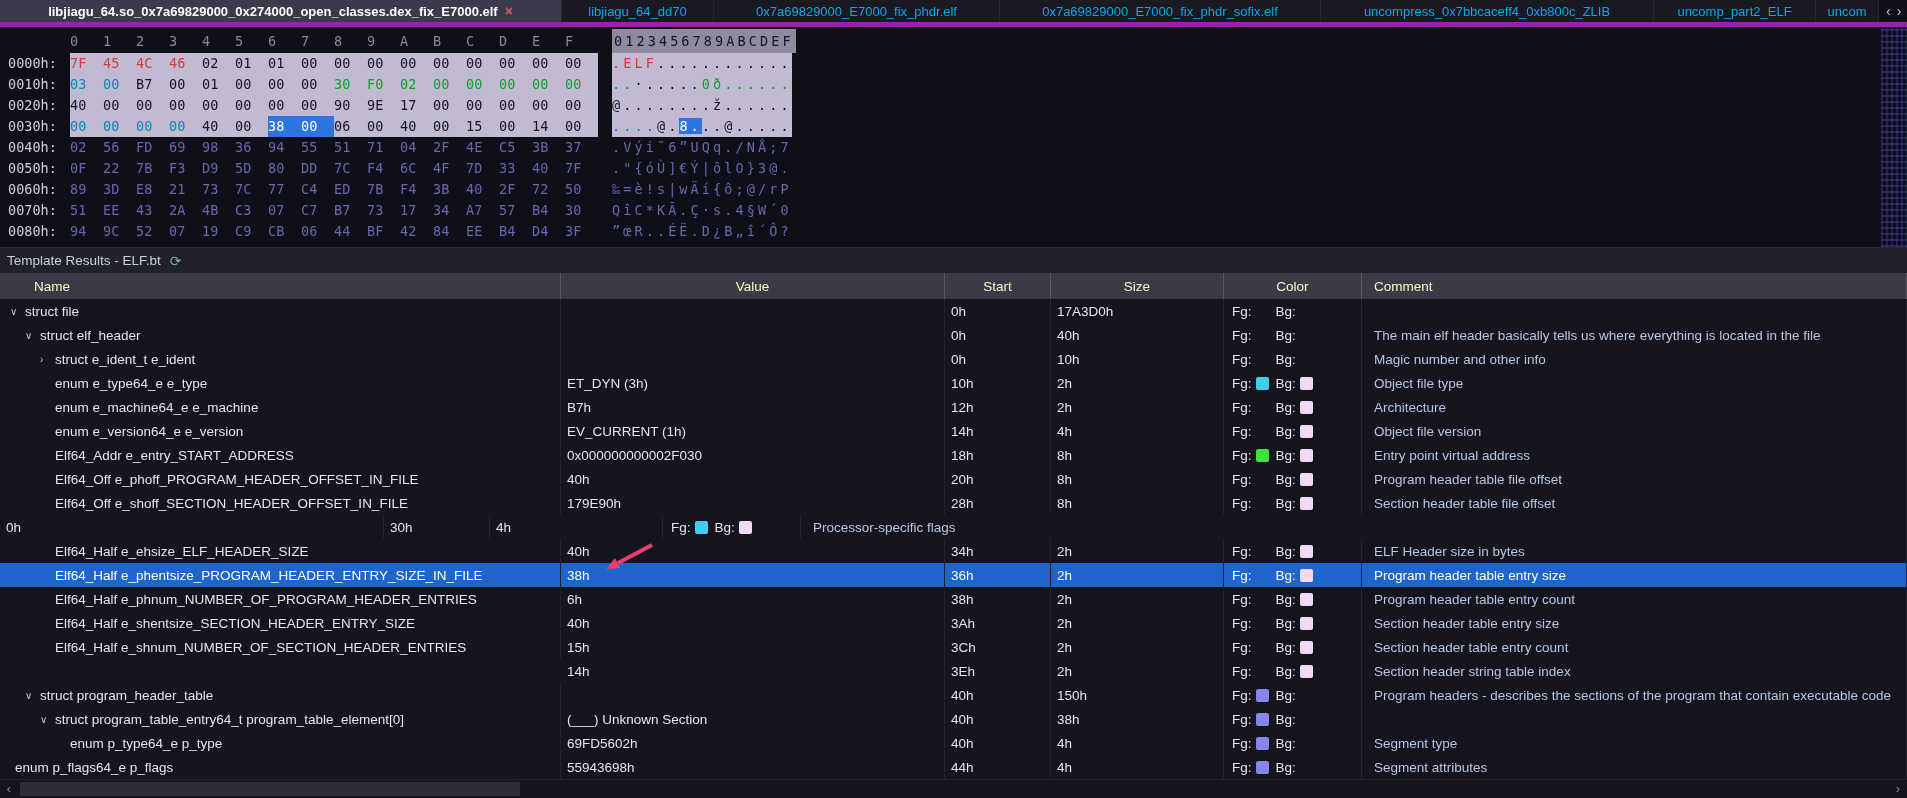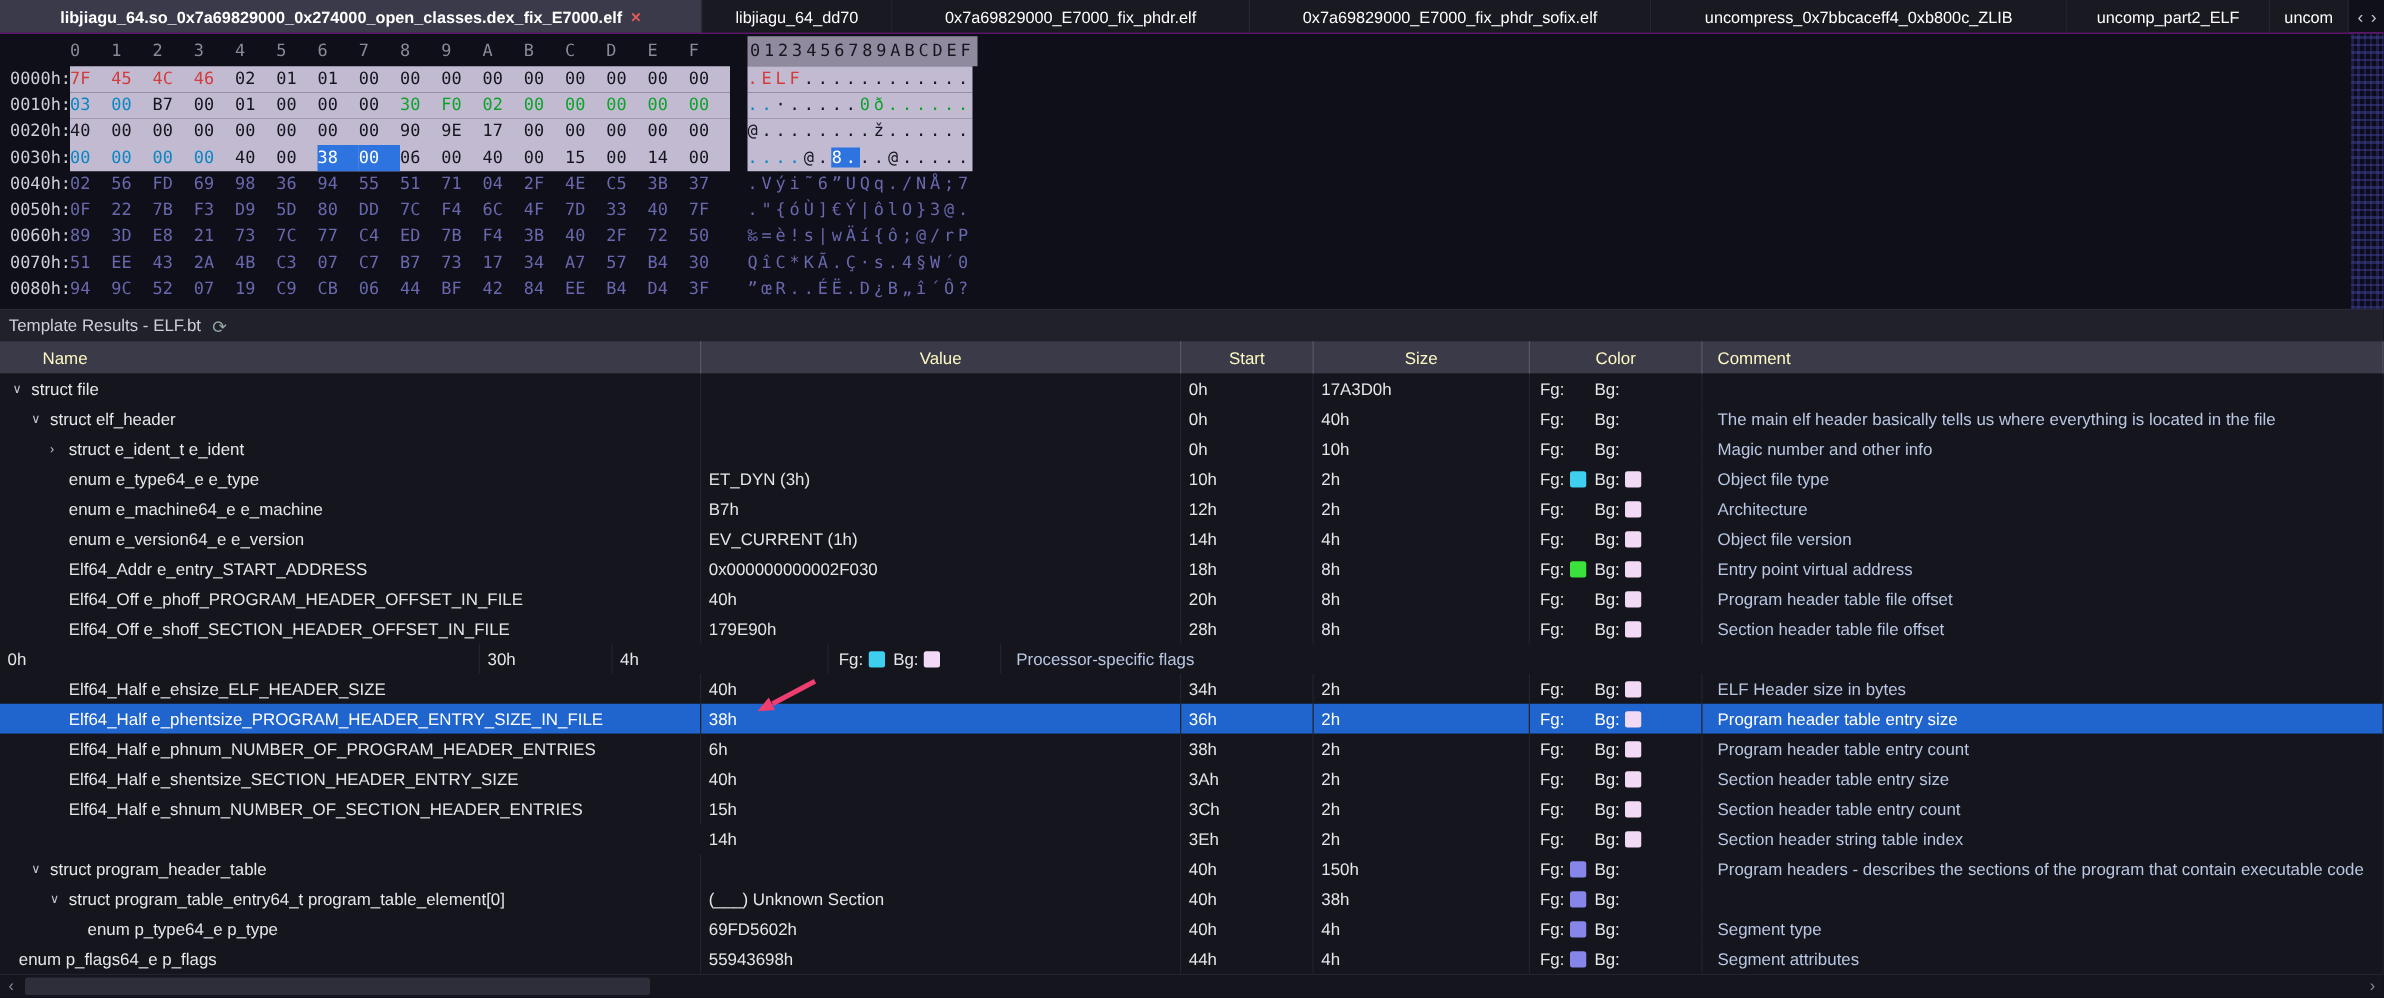--- a/index.html
+++ b/index.html
@@ -1,37 +1,37 @@
 <!DOCTYPE html>
 <html><head>
 <meta charset="utf-8">
 <style>
   * { margin:0; padding:0; box-sizing:border-box; }
   html,body { width:1907px; height:798px; overflow:hidden; }
   body { background:#0f0f19; font-family:"Liberation Sans", sans-serif; position:relative; }
 
   
-  .tabbar { display:flex; height:27px; background:#101018; align-items:stretch; border-bottom:1px solid #a21caf; }
+  .tabbar { display:flex; height:27px; background:#101018; align-items:stretch; border-bottom:5px solid #a21caf; }
   .tabs { display:flex; align-items:stretch; }
-  .tab { display:flex; align-items:center; justify-content:center; gap:7px; font-size:13px; color:#ffffff;
+  .tab { display:flex; align-items:center; justify-content:center; gap:7px; font-size:13px; color:#0ea5e9;
          background:#191922; border-right:1px solid #26262e; padding:0 8px; overflow:hidden; white-space:nowrap; }
   .tab.active { background:#3a3a4a; color:#ffffff; font-weight:bold; }
   .tab:nth-child(1){ width:562px; } .tab:nth-child(2){ width:152px; } .tab:nth-child(3){ width:286px; }
   .tab:nth-child(4){ width:321px; } .tab:nth-child(5){ width:333px; } .tab:nth-child(6){ width:162px; }
   .tab:nth-child(7){ width:63px; }
   .tab-close { color:#e05a5a; font-weight:bold; font-size:14px; }
   .tabnav { margin-left:auto; display:flex; align-items:center; gap:6px; padding:0 7px; color:#c8c8d0; font-size:14px; }
   .tabnav span { cursor:default; }
 
   
   .hexpane { position:relative; height:220px; background:#0f0f19; font-family:"DejaVu Sans Mono", monospace;
              font-size:13.5px; padding-top:2px; }
   .hexrow { height:21px; line-height:21px; white-space:nowrap; }
   .hexhead { height:24px; line-height:24px; color:#8a8a96; }
-  .offs { display:inline-block; width:56px; padding-left:8px; color:#cfcfd8; }
+  .offs { display:inline-block; width:70px; padding-left:8px; color:#cfcfd8; }
   .byte { display:inline-block; width:33px; }
   .hb { color:#8a8a96; }
   .hexline { display:inline-block; }
   .hexline.hdr { background:#c1bad1; }
   .asciiline { display:inline-block; letter-spacing:3.1px; margin-left:14px; }
   .asciiline.hdr { background:#c1bad1; }
   .asciihead { display:inline-block; letter-spacing:3.1px; margin-left:14px; background:#8f8a9e; color:#16141f; padding:0 2px; }
   .c-red  { color:#d23c3c; }
   .c-dark { color:#15151f; }
   .c-cyan { color:#0a86c2; }

